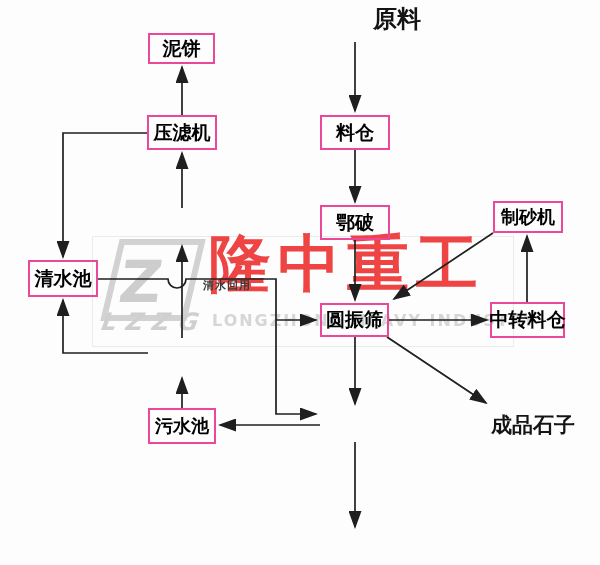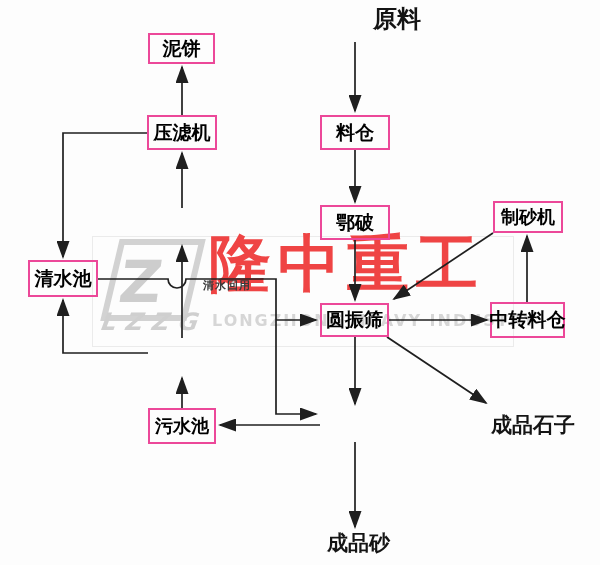--- a/index.html
+++ b/index.html
@@ -97,16 +97,15 @@
   <div class="node" id="n-clear-water-pool">清水池</div>
   <div class="node" id="n-waste-water-pool">污水池</div>
   <div class="node" id="n-material-silo">料仓</div>
   <div class="node" id="n-jaw-crusher">鄂破</div>
   <div class="node" id="n-vibrating-screen">圆振筛</div>
   <div class="node" id="n-sand-maker">制砂机</div>
   <div class="node" id="n-transfer-silo">中转料仓</div>
 
   <div class="freelabel" id="t-raw-material">原料</div>
   <div class="freelabel" id="t-finished-stone">成品石子</div>
-  <div class="freelabel" id="t-finished-sand">成品砂</div>
   <div class="freelabel" id="t-water-reuse">清水回用</div>
 
 </div>
 
 </body></html>

